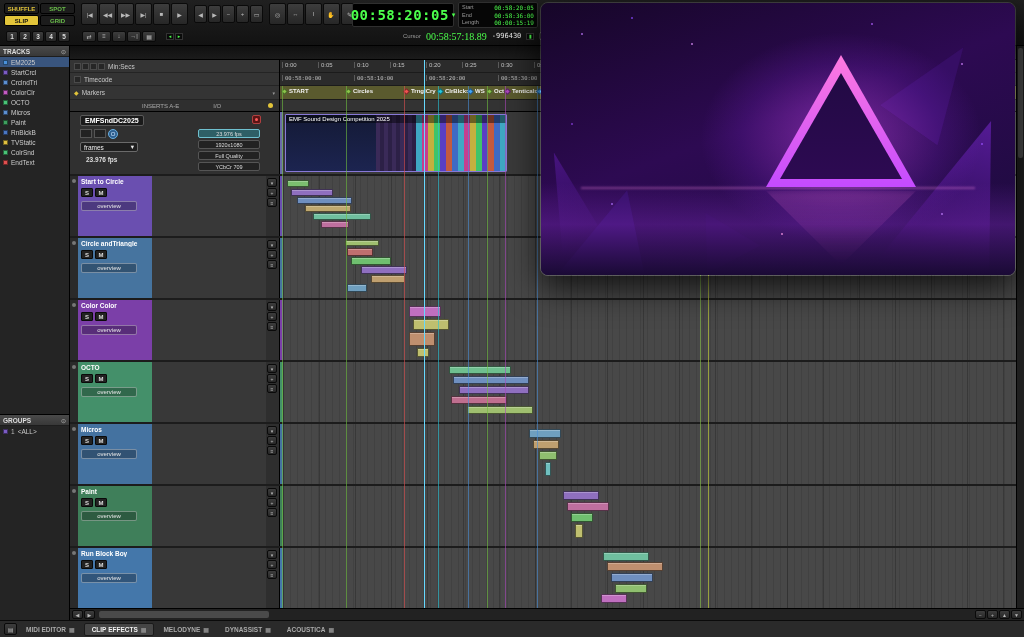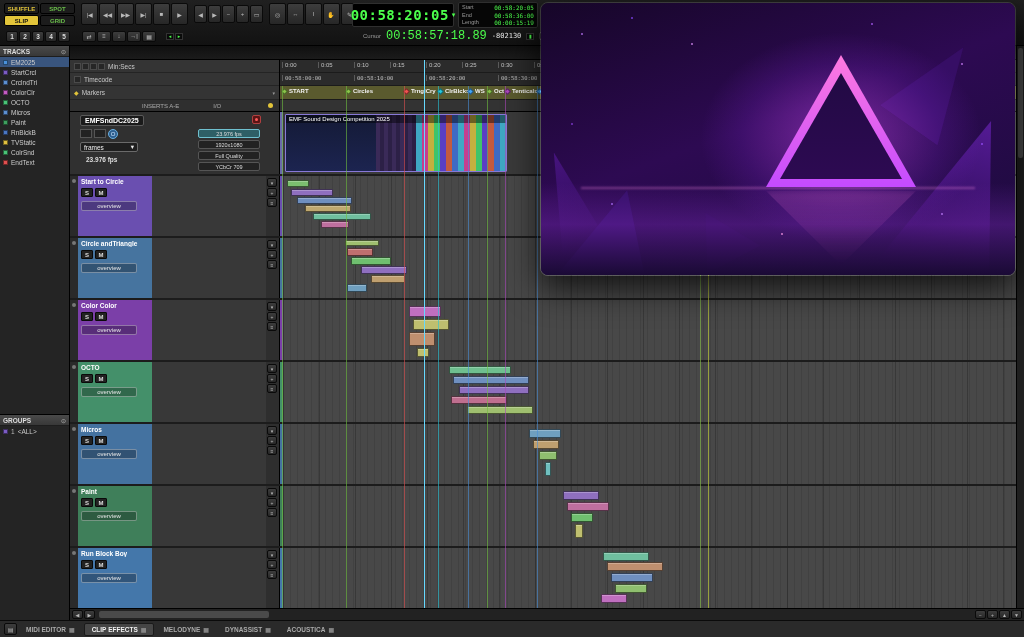--- a/index.html
+++ b/index.html
@@ -29,21 +29,21 @@
   .counter .val { font-family:"DejaVu Sans Mono",monospace; font-size:14px; font-weight:bold;
     color:#4cff4c; letter-spacing:.5px; }
   .counter .dd { color:#4cff4c; font-size:7px; }
   .selblock { position:absolute; left:458px; top:2px; width:80px; height:26px; background:#060606;
     border:1px solid #2f2f2f; border-radius:2px; padding:1px 3px; display:flex; flex-direction:column; justify-content:space-between; }
   .selrow { display:flex; justify-content:space-between; }
   .selrow .l { font-size:5.5px; color:#9a9a9a; }
   .selrow .v { font-family:"DejaVu Sans Mono",monospace; font-size:6px; color:#4cff4c; }
   .cursorblk { margin-left:auto; display:flex; align-items:center; gap:5px; }
   .cursorblk .cl { font-size:6px; color:#9a9a9a; }
-  .cursorblk .cv { font-family:Liberation Mono, monospace; font-size:12px; color:#4cff4c; }
+  .cursorblk .cv { font-family:Liberation Serif, serif; font-size:10px; color:#4cff4c; }
   .cursorblk .co { font-family:"DejaVu Sans Mono",monospace; font-size:7px; color:#e8e8e8; }
   .dly { font-size:6px; color:#4cff4c; border:1px solid #333; background:#0a0a0a; padding:0 2px; border-radius:2px; }
   .meterbit { width:8px; height:7px; background:#0a0a0a; border:1px solid #333; display:flex; align-items:center; justify-content:center; color:#4cff4c; font-size:5px; }
 
   
   .sidebar { position:absolute; top:46px; left:0; width:70px; bottom:17px; background:#2b2b2b;
     border-right:1px solid #000; display:flex; flex-direction:column; z-index:5; }
   .panel-hdr { height:11px; flex:none; background:linear-gradient(#4a4a4a,#383838);
     border-bottom:1px solid #1d1d1d; display:flex; align-items:center; justify-content:space-between;
     padding:0 3px; font-size:6.5px; font-weight:bold; color:#ddd; }
@@ -254,21 +254,21 @@
           <div class="btn sbtn">→|</div>
           <div class="btn sbtn">▦</div>
         </div>
       <div class="grp" style="margin-left:6px">
           <div class="meterbit">◂</div>
           <div class="meterbit">▸</div>
         </div>
       <div class="cursorblk">
         <span class="cl">Cursor</span>
         <span class="cv">00:58:57:18.89</span>
-        <span class="co">-802130</span>
+        <span class="co">-996430</span>
         <span class="meterbit">▮</span>
         <span class="dly">Dly</span>
       </div>
     </div>
   </div>
 
   <div class="sidebar">
     <div class="panel-hdr">
       <span>TRACKS</span>
       <span class="panel-ic">⊙</span>

